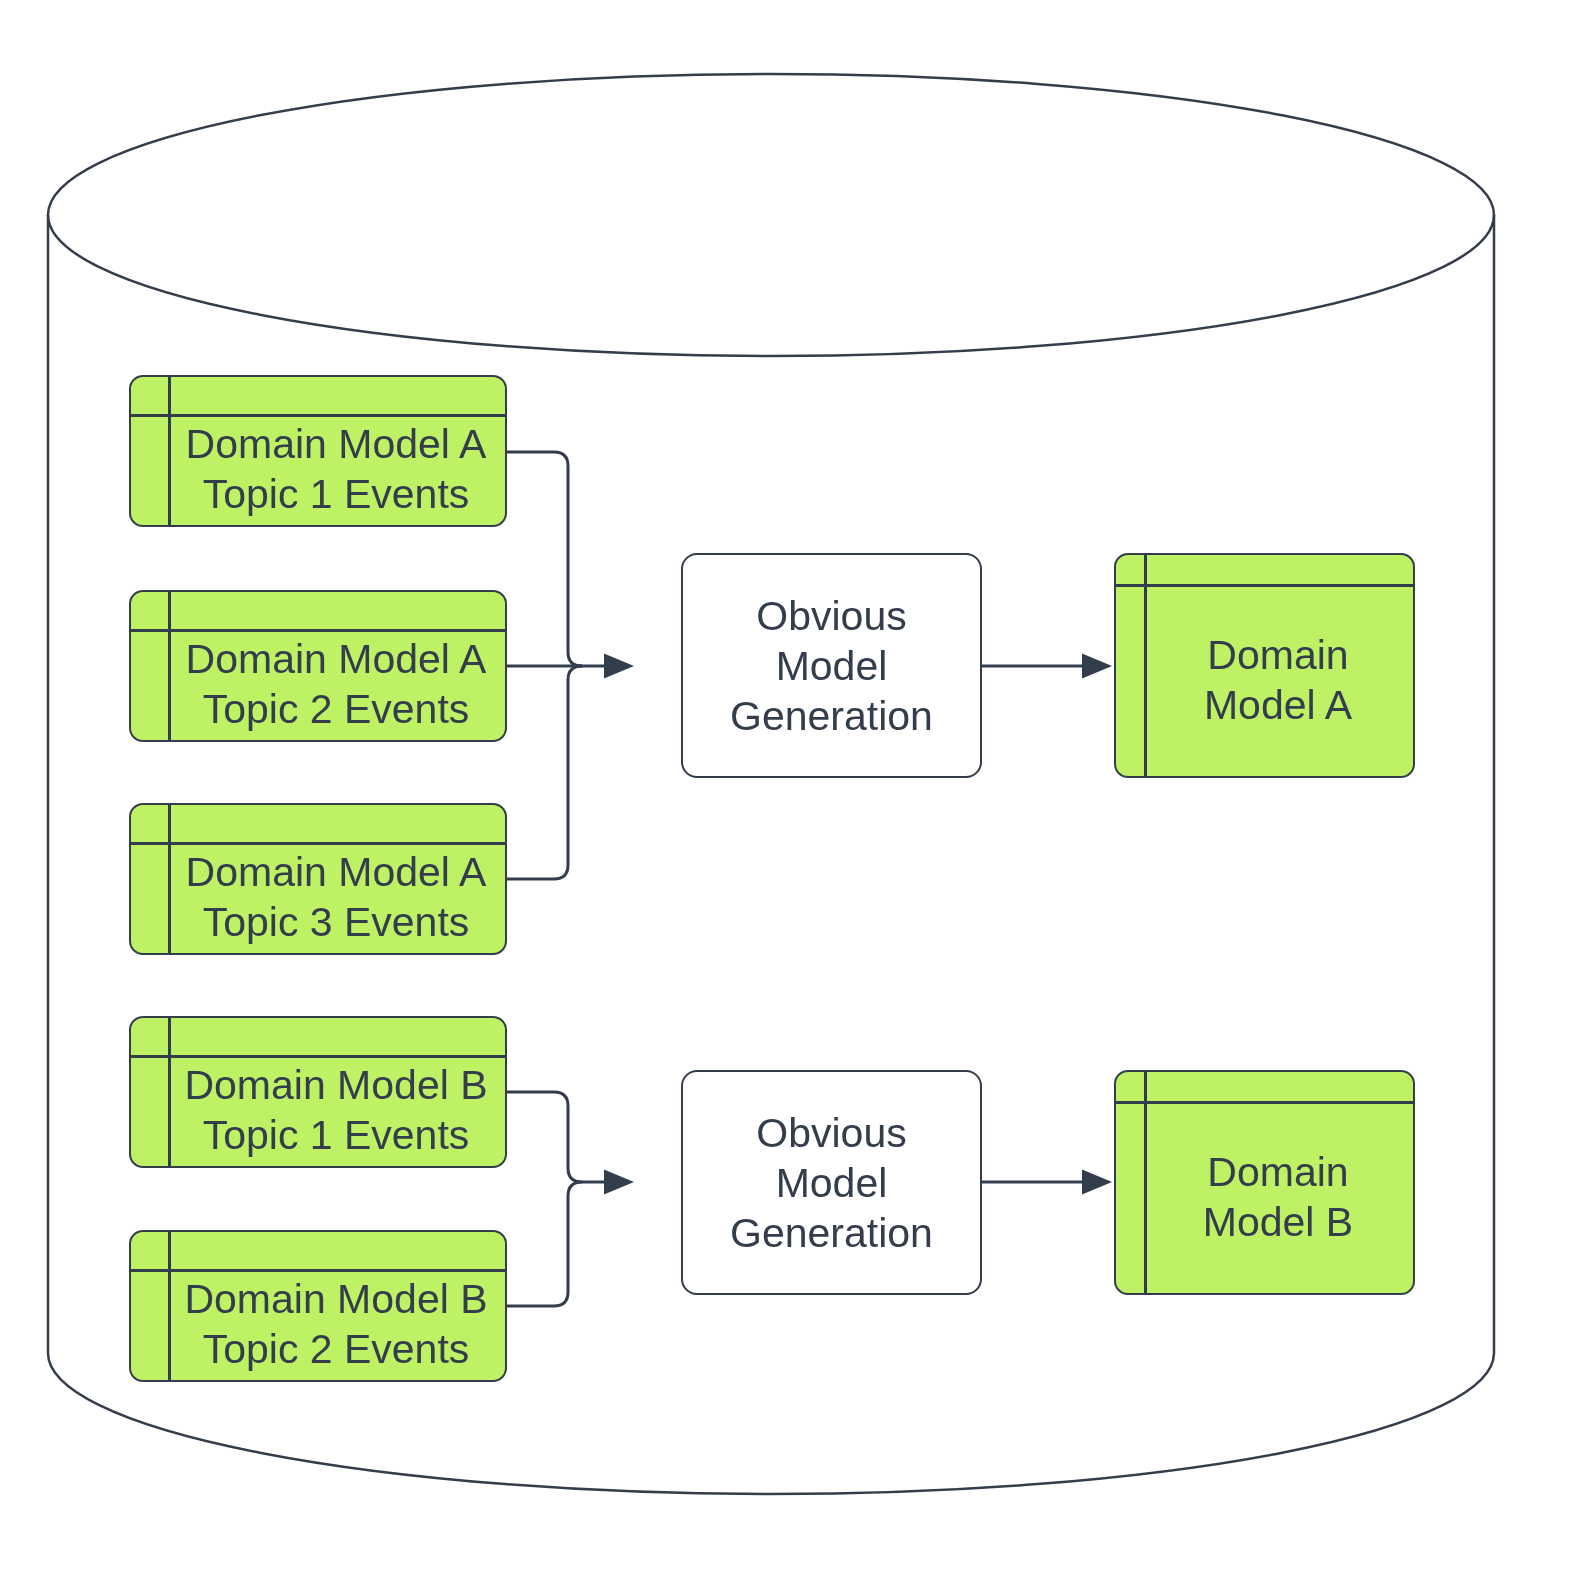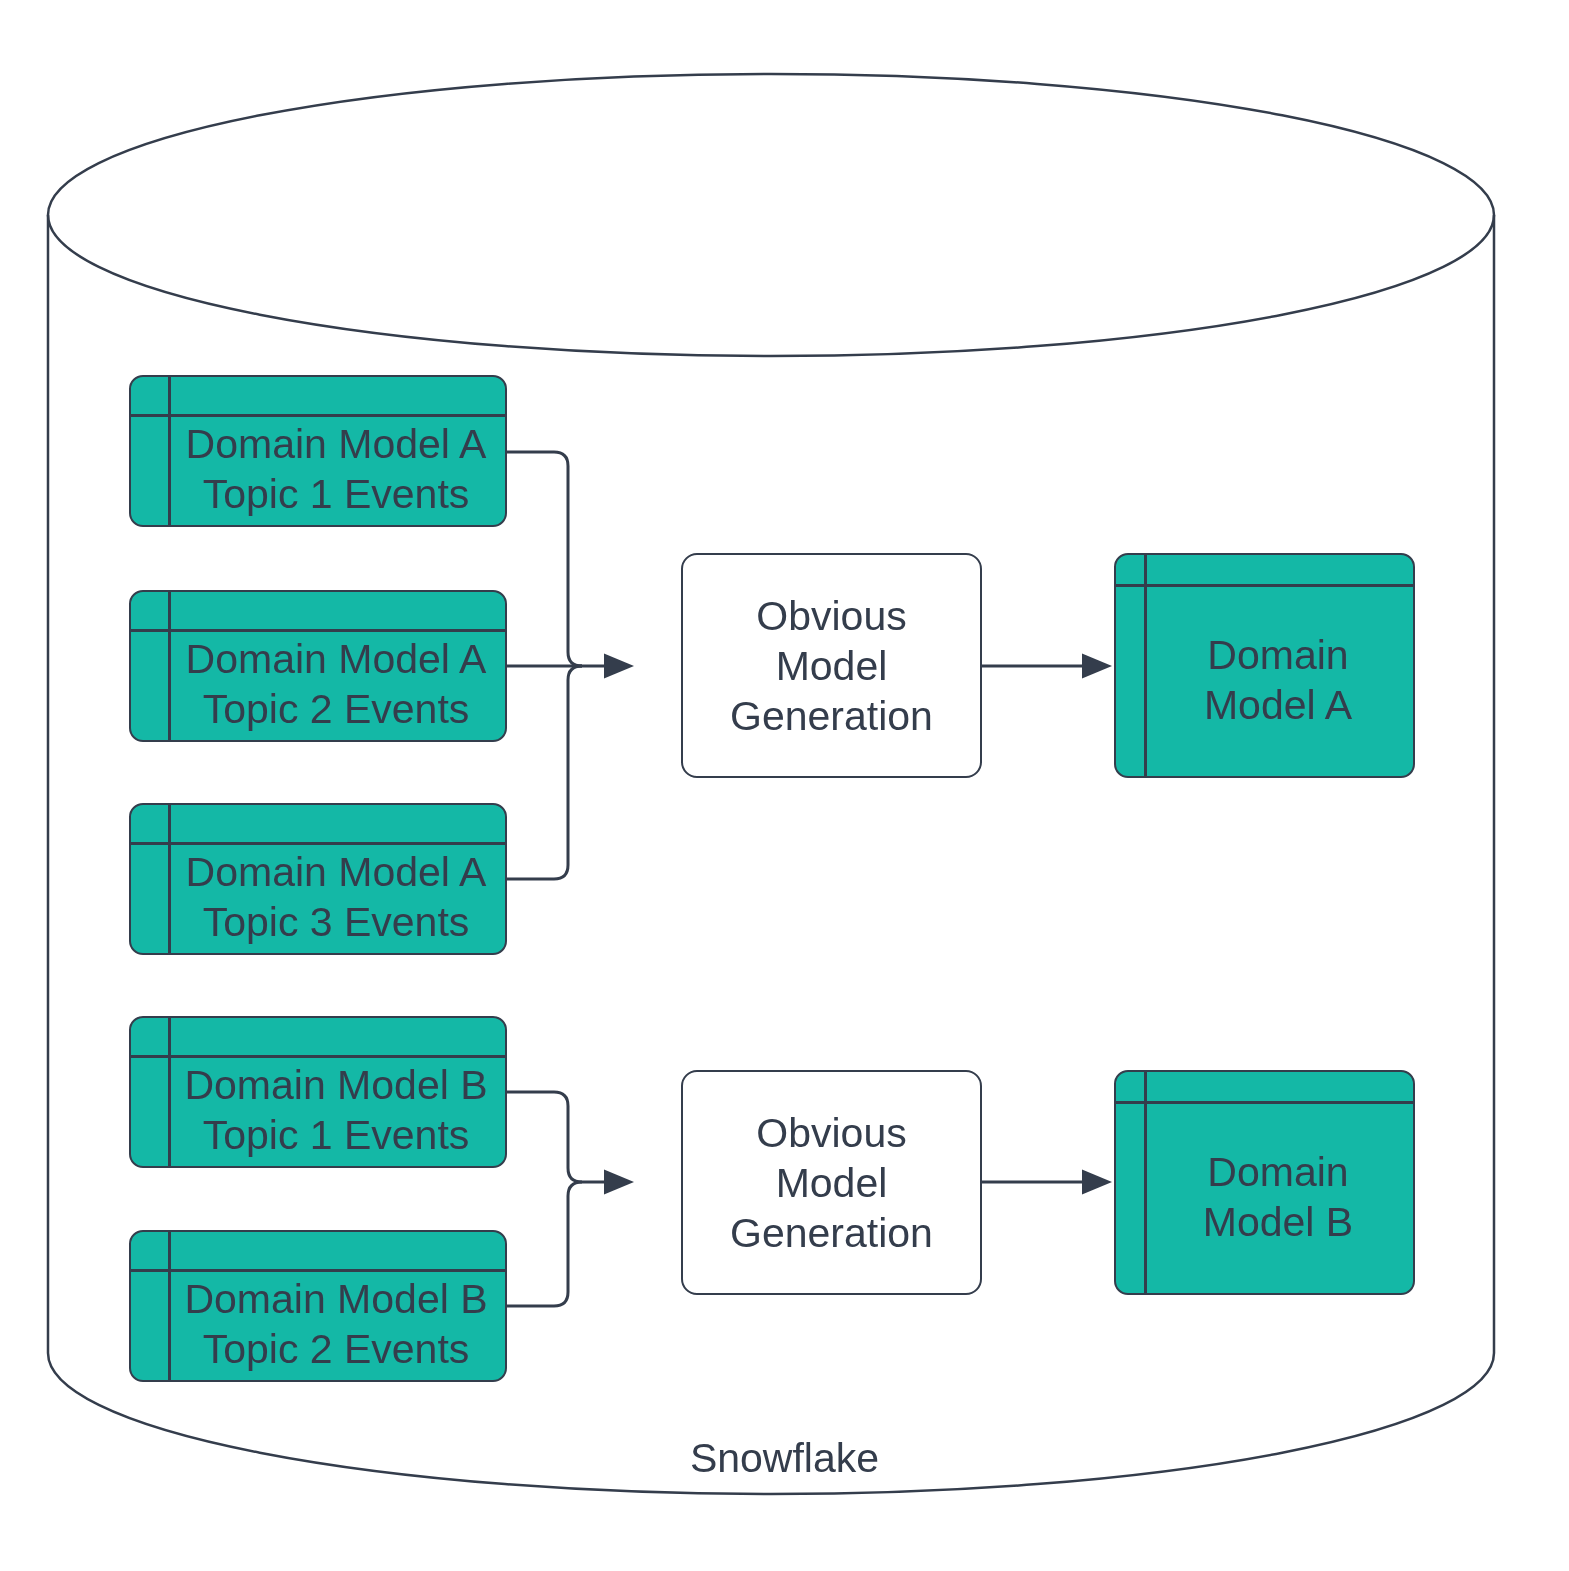--- a/index.html
+++ b/index.html
@@ -17,21 +17,21 @@
     overflow:hidden;
   }
   .canvas{position:absolute;left:0;top:0;width:1569px;height:1571px;}
   svg.layer{position:absolute;left:0;top:0;width:1569px;height:1571px;display:block;}
 
   
   .table-box{
     position:absolute;
     border:2.5px solid var(--stroke);
     border-radius:14px;
-    background:#14b8a6;
+    background:#bef264;
   }
   .table-box .vline{
     position:absolute;top:0;bottom:0;width:2.5px;
     background:var(--stroke);
   }
   .table-box .hline{
     position:absolute;left:0;right:0;height:2.5px;
     background:var(--stroke);
   }
   .table-box .tb-label{
@@ -145,15 +145,14 @@
     <div class="tb-label">Domain
 Model A</div>
   </div>
   <div class="table-box out" style="left:1114px;top:1070px;width:301px;height:225px;">
     <div class="vline"></div>
     <div class="hline"></div>
     <div class="tb-label">Domain
 Model B</div>
   </div>
 
-  <div class="cyl-label">Snowflake</div>
 
 </div>
 
 </body></html>

